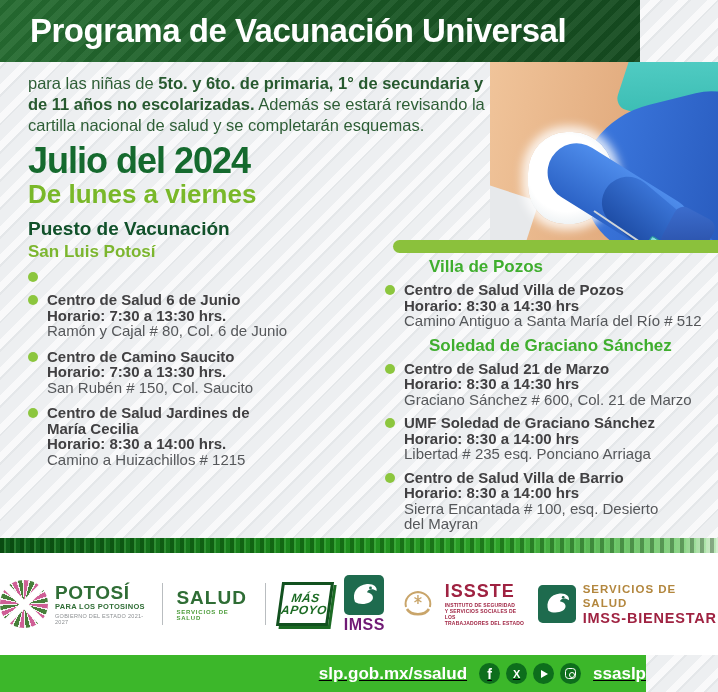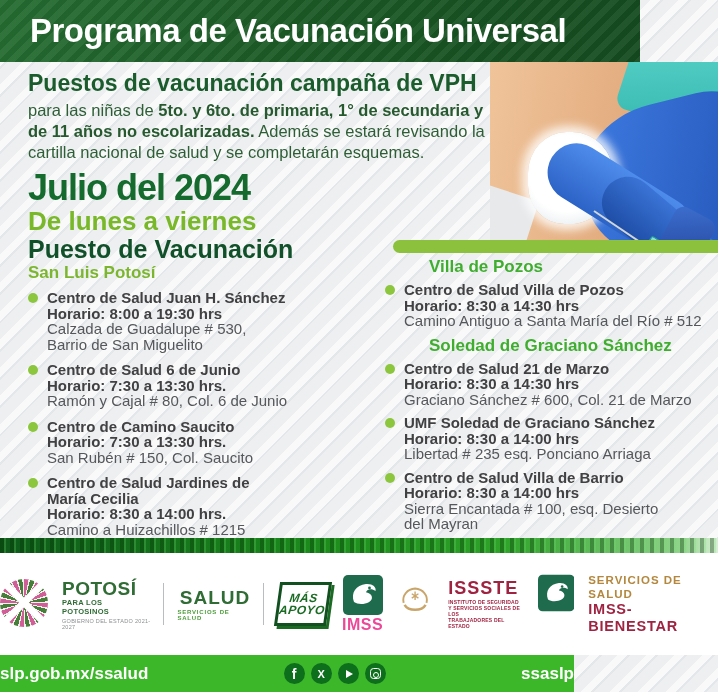--- a/index.html
+++ b/index.html
@@ -53,21 +53,21 @@
   .accent-bar { position:absolute; left:393px; top:240px; width:325px; height:13px;
     background:#8bc13c; border-radius:8px 0 0 8px; }
 
   
   .left-col { position:absolute; left:28px; top:70px; width:472px; }
   .intro-title { font-size:23px; font-weight:800; color:#1a5c2c; line-height:27px; }
   .intro-para { margin-top:3px; font-size:16.5px; line-height:21px; color:#2e5e36; width:466px; }
   .intro-para b { font-weight:800; color:#27592f; }
   .month-title { margin-top:5px; font-size:36px; font-weight:700; letter-spacing:-1px; color:#156a2e; line-height:39px; }
   .days-subtitle { font-size:26px; font-weight:800; color:#79b829; line-height:29px; }
-  .section-title { margin-top:2px; font-size:25px; font-weight:800; color:#11512a; line-height:23px; }
+  .section-title { margin-top:8px; font-size:19px; font-weight:800; color:#11512a; line-height:23px; }
   .city { margin-top:3px; font-size:17px; font-weight:800; line-height:18px; }
   .city.left-city { color:#7cb62e; }
   .city.right-city { color:#3fae2e;margin-left:44px; }
 
   .loc-list { margin-top:8px; }
   .item { display:flex; gap:9px; margin-bottom:10px; font-size:15px; line-height:15.5px; }
   .right-col .item { margin-bottom:8px; }
   .bullet { flex:none; width:10px; height:10px; border-radius:50%; background:#8cc63e; margin-top:3px; }
   .loc-name { font-weight:bold; color:#414042; white-space:pre-line; }
   .loc-sched { font-weight:bold; color:#414042; }
@@ -80,52 +80,52 @@
   
   .divider-band { position:absolute; left:0; top:538px; width:718px; height:15px;
     background:linear-gradient(90deg,#0e5a1a 0%,#1d8c1d 45%,#2fa32a 70%,#8fd48a 95%,#d8efd4 100%);
   }
   .divider-band::after { content:""; position:absolute; inset:0;
     background:repeating-linear-gradient(90deg, rgba(0,45,0,.35) 0 4px, rgba(120,220,120,.25) 4px 6px, rgba(0,0,0,0) 6px 10px); }
 
   
   .footer { position:absolute; left:0; top:553px; width:718px; height:102px; background:#fff;
     display:flex; align-items:center; justify-content:center; gap:13px; }
-  .logo-block { display:flex; align-items:flex-start; gap:14px; }
-  .logo-col { display:flex; flex-direction:column; align-items:flex-end; }
+  .logo-block { display:flex; align-items:center; gap:7px; }
+  .logo-col { display:flex; flex-direction:column; align-items:flex-start; }
   .logo-divider { width:1px; height:42px; background:#b9bdc0; }
 
   .potosi-emblem { width:48px; height:48px; border-radius:50%; position:relative; flex:none;
     background:repeating-conic-gradient(#cf5f96 0deg 11deg, #f4eef1 11deg 15deg, #477f3a 15deg 26deg, #f1f4ee 26deg 30deg); }
   .potosi-emblem::before, .potosi-emblem::after { content:""; position:absolute; left:-4px; right:-4px; top:50%;
     height:7px; margin-top:-3.5px; background:#ffffff; }
   .potosi-emblem::before { transform:rotate(45deg); }
   .potosi-emblem::after { transform:rotate(-45deg); }
   .potosi-name { font-size:19px; font-weight:800; color:#2f6d35; line-height:19px; letter-spacing:.5px; }
   .potosi-tagline { font-size:7.5px; font-weight:800; color:#2f6d35; letter-spacing:.3px; }
   .potosi-subline { font-size:5.5px; color:#8a8d90; margin-top:2px; letter-spacing:.3px; }
 
   .salud-name { font-size:19px; font-weight:800; color:#2f6d35; letter-spacing:1px; line-height:19px; }
   .salud-subline { font-size:6px; font-weight:800; color:#4b9b39; letter-spacing:.8px; margin-top:2px; }
 
   .mas-apoyo { width:52px; height:44px; border:3px solid #12511f; background:#fff;
     transform:skewX(-8deg); display:flex; flex-direction:column; align-items:center; justify-content:center;
     box-shadow:3px 3px 0 #1c6b24; }
   .mas-apoyo span { font-size:12px; font-weight:800; font-style:italic; color:#1c6b24; line-height:12px; letter-spacing:.5px; }
 
-  .imss-label { font-size:16px; font-weight:800; color:#ec4899; letter-spacing:.5px; margin-top:1px; }
+  .imss-label { font-size:16px; font-weight:800; color:#701a75; letter-spacing:.5px; margin-top:1px; }
   .issste-name { font-size:18px; font-weight:800; color:#9f2241; letter-spacing:1px; line-height:18px; }
   .issste-subline { font-size:5px; font-weight:bold; color:#9f2241; white-space:pre-line; margin-top:2px; letter-spacing:.2px; }
   .ib-line1 { font-size:11.5px; font-weight:600; color:#b3873e; letter-spacing:1px; line-height:14px; }
   .ib-line2 { font-size:14.5px; font-weight:800; color:#9f2241; letter-spacing:.8px; line-height:17px; }
   .ib-text { align-items:flex-start; }
 
   
-  .bottom-bar { position:absolute; left:0; top:655px; width:574px; height:37px; background:#3cb72a;
-    display:flex; align-items:center; justify-content:space-between; gap:12px; }
+  .bottom-bar { position:absolute; left:0; top:655px; width:646px; height:37px; background:#3cb72a;
+    display:flex; align-items:center; justify-content:flex-end; gap:12px;text-decoration:underline; }
   .bottom-url, .bottom-handle { color:#fff; font-size:17px; font-weight:700; }
   .social-row { display:flex; align-items:center; gap:6px; }
   .icon-circle { width:21px; height:21px; border-radius:50%; background:#0d6e1c;
     display:flex; align-items:center; justify-content:center; color:#fff; }
   .icon-fb { font-size:14px; font-weight:800; }
   .icon-x { font-size:11px; font-weight:800; }
   .yt-play { width:0; height:0; border-left:7px solid #fff; border-top:4.5px solid transparent; border-bottom:4.5px solid transparent; margin-left:2px; }
   .ig-box { width:11px; height:11px; border:1.6px solid #fff; border-radius:3.5px; position:relative; }
   .ig-box::after { content:""; position:absolute; left:50%; top:50%; width:4px; height:4px; margin:-2px 0 0 -2px;
     border:1.3px solid #fff; border-radius:50%; }
@@ -147,36 +147,29 @@
     <div class="glove-finger"></div>
     <div class="glove-finger2"></div>
     <div class="needle"></div>
     <div class="syringe-barrel"></div>
     <div class="syringe-cap"></div>
   </div>
 
   <div class="accent-bar"></div>
 
   <div class="left-col">
-    <div class="intro-title">Puestos de vacunación campaña de VPH</div>
     <div class="intro-para"><span>para las niñas de </span><b>5to. y 6to. de primaria, 1° de secundaria y de 11 años no escolarizadas.</b><span> Además se estará revisando la cartilla nacional de salud y se completarán esquemas.</span></div>
     <div class="month-title">Julio del 2024</div>
     <div class="days-subtitle">De lunes a viernes</div>
     <div class="section-title">Puesto de Vacunación</div>
     <div class="city left-city">San Luis Potosí</div>
 
     <div class="loc-list">
       <div class="item">
         <span class="bullet"></span>
-        <div>
-          <div class="loc-name">Centro de Salud Juan H. Sánchez</div>
-          <div class="loc-sched">Horario: 8:00 a 19:30 hrs</div>
-          <div class="loc-addr">Calzada de Guadalupe # 530,
-Barrio de San Miguelito</div>
-        </div>
       </div>
       <div class="item">
         <span class="bullet"></span>
         <div>
           <div class="loc-name">Centro de Salud 6 de Junio</div>
           <div class="loc-sched">Horario: 7:30 a 13:30 hrs.</div>
           <div class="loc-addr">Ramón y Cajal # 80, Col. 6 de Junio</div>
         </div>
       </div>
       <div class="item">

